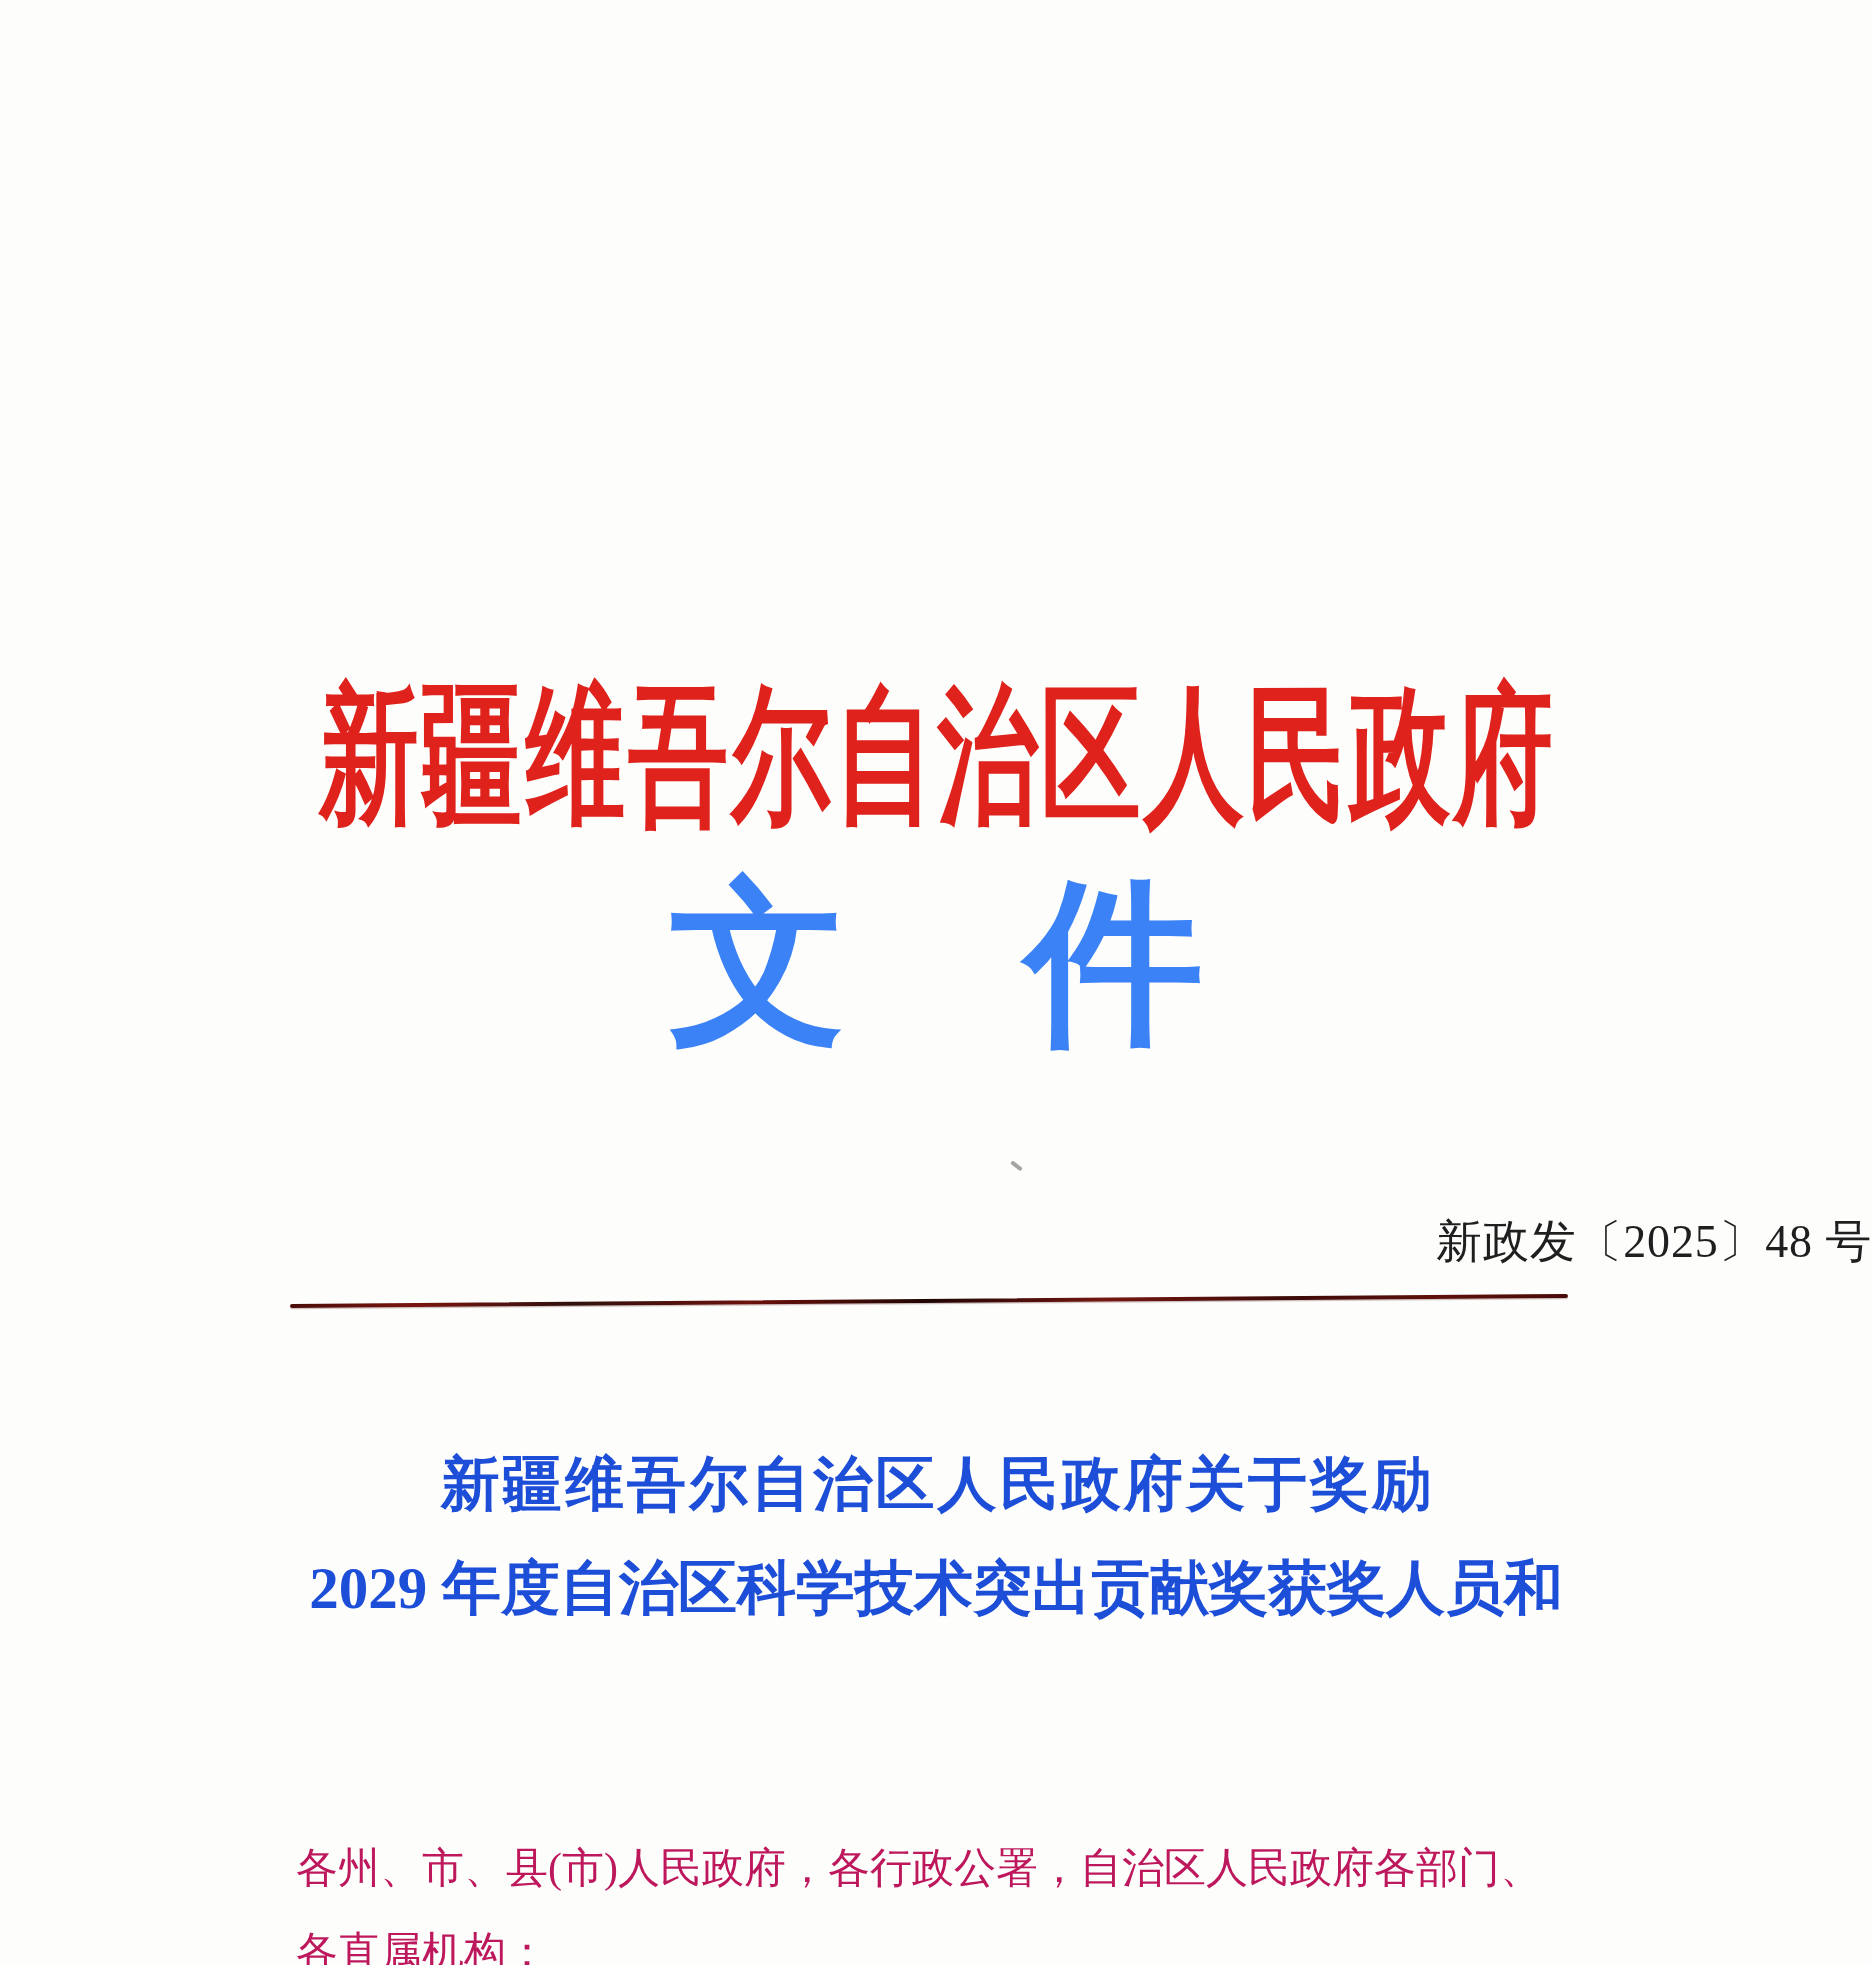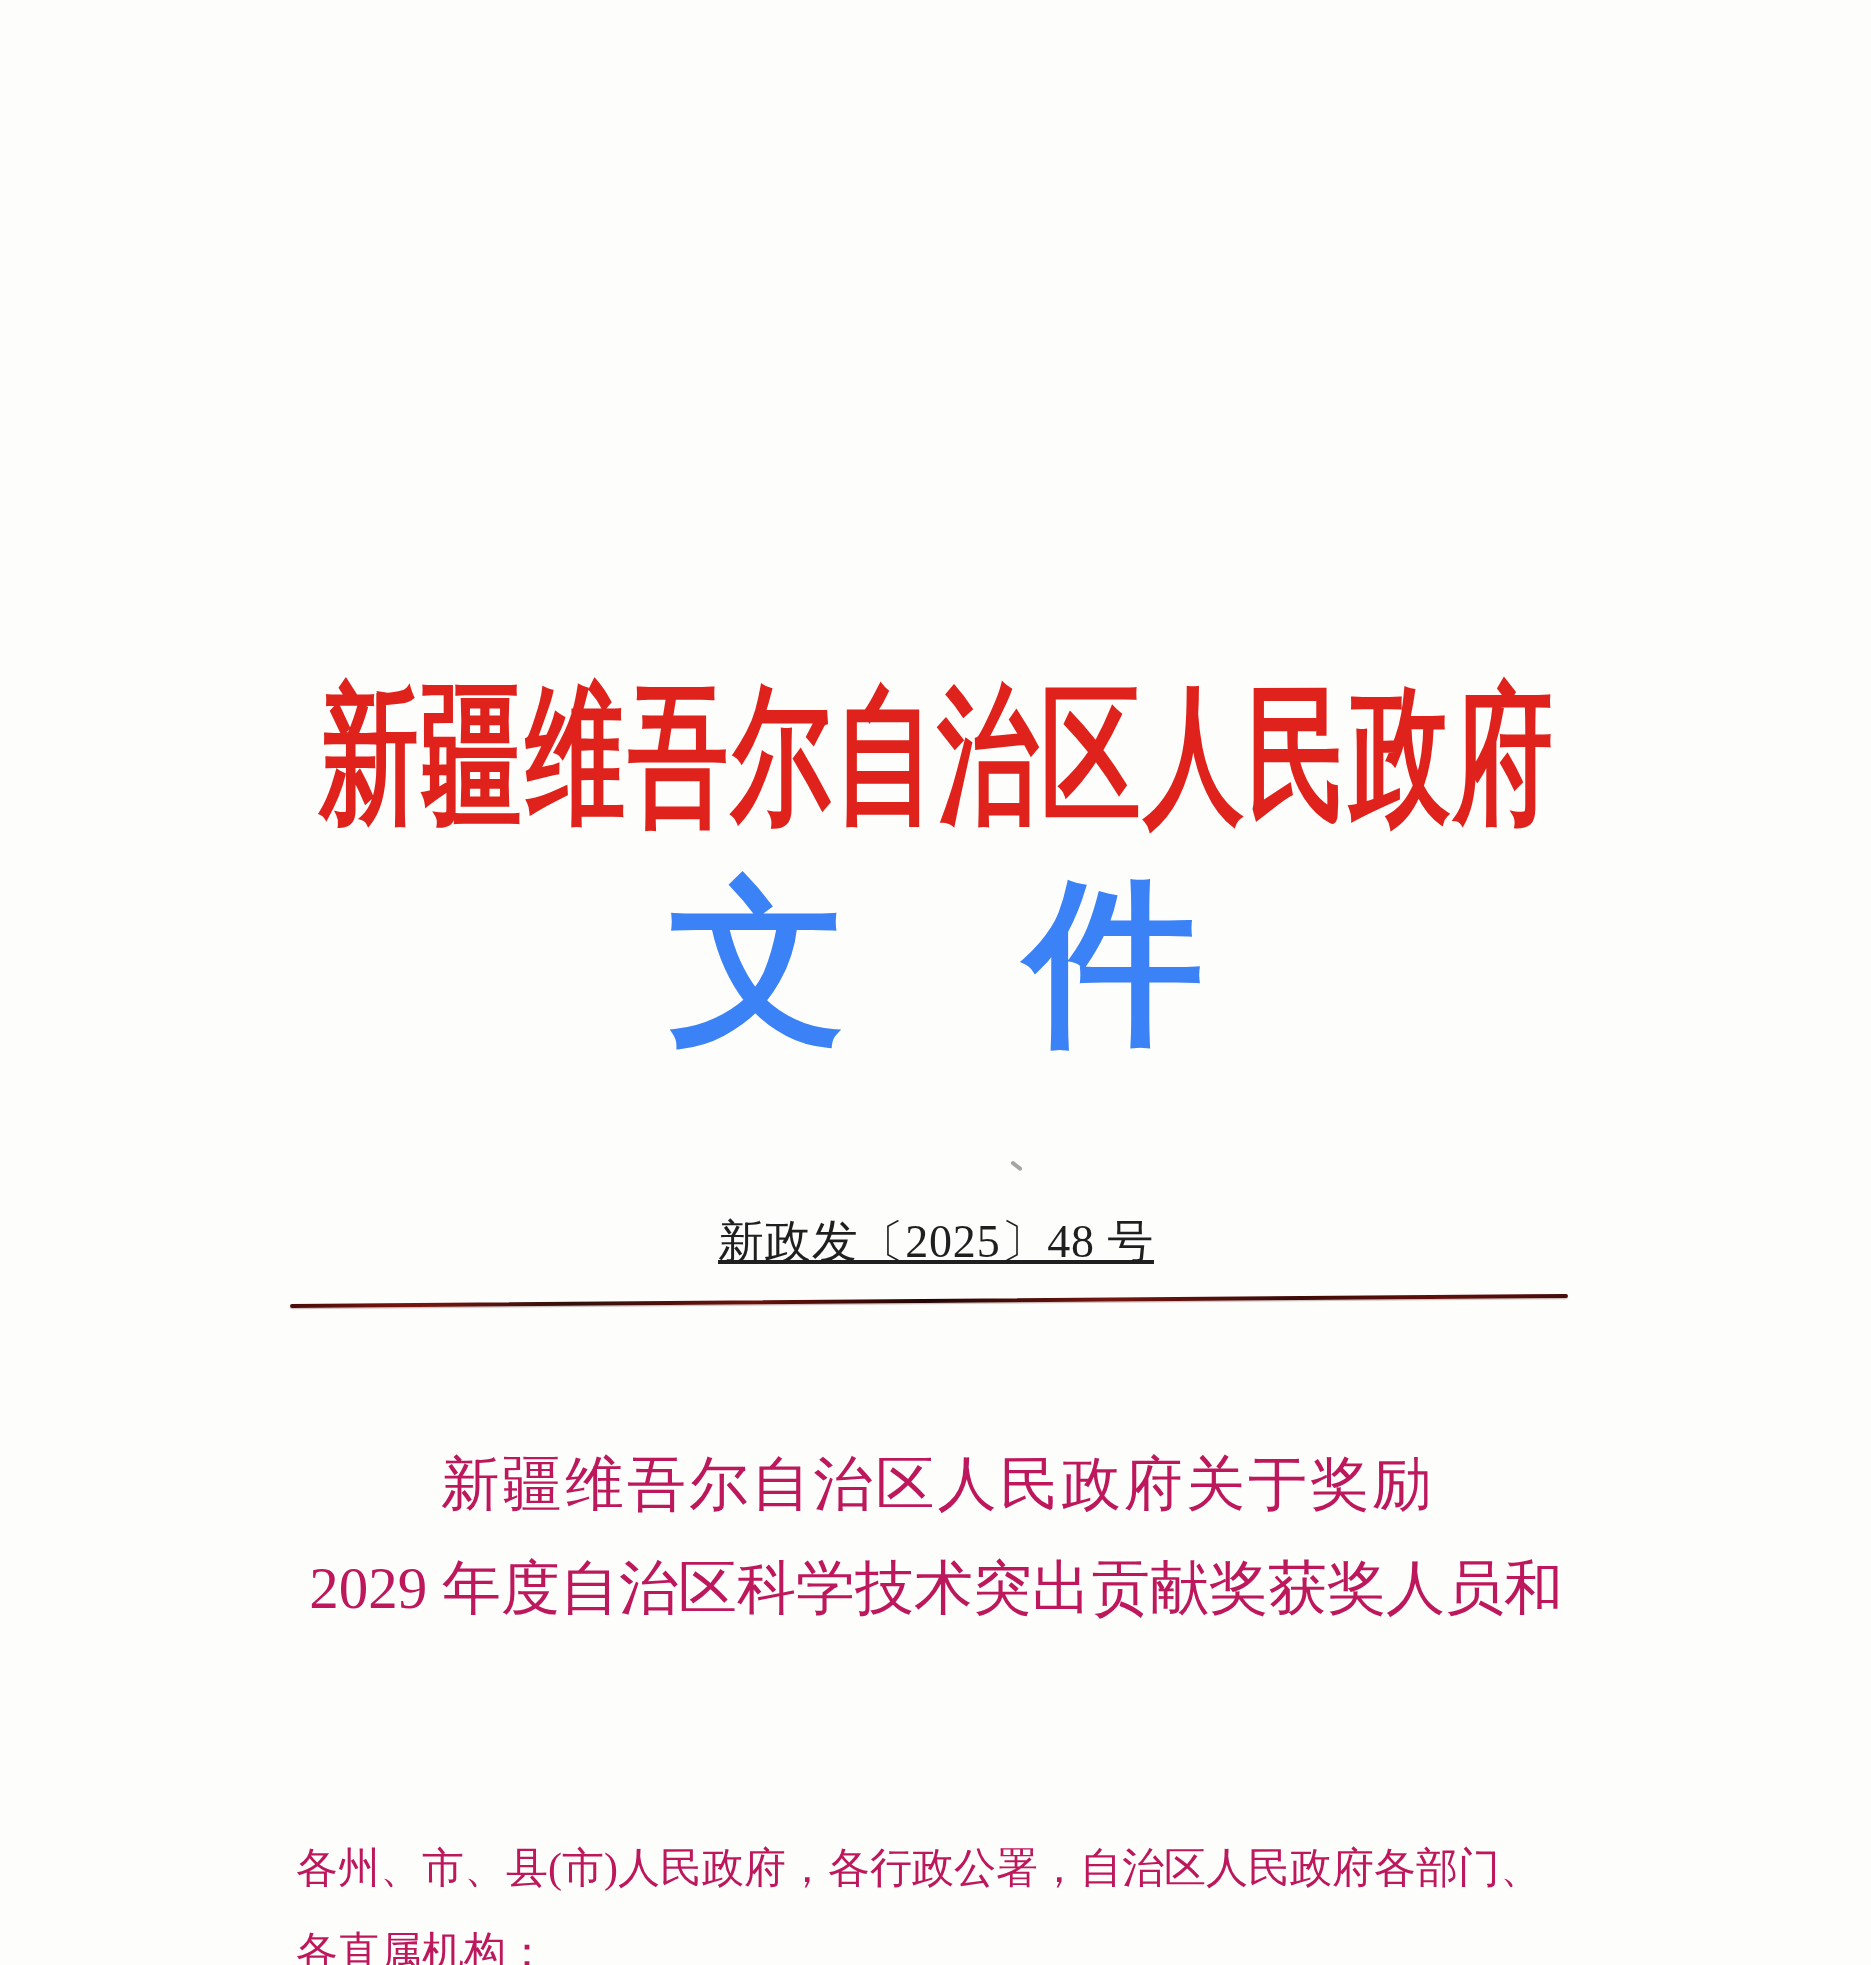--- a/index.html
+++ b/index.html
@@ -40,26 +40,25 @@
     font-size: 178px;
     font-weight: 700;
     color: #3b82f6;
     white-space: nowrap;
   }
   .doc-number {
     position: absolute;
     top: 1211px;
     left: 0;
     width: 100%;
-    text-align: center;
+    text-align: right;
     font-size: 46px;
     letter-spacing: 0.8px;
     color: #1f1f1f;
     white-space: nowrap;
-    text-decoration: underline;
   }
   .red-divider {
     position: absolute;
     top: 1299px;
     left: 290px;
     width: 1278px;
     height: 3.9px;
     border-radius: 2.4px;
     transform: rotate(-0.45deg);
     background: linear-gradient(90deg,
@@ -67,22 +66,22 @@
       #200604 50%, #741610 64%, #3c0b08 78%, #5f100a 90%, #470c08 100%);
     box-shadow: 0 1.2px 0.8px rgba(70, 15, 10, 0.25);
   }
   
   .title-line {
     position: absolute;
     left: 0;
     width: 100%;
     text-align: center;
     font-size: 59px;
-    font-weight: 400;
-    color: #be185d;
+    font-weight: 700;
+    color: #1d4ed8;
     white-space: nowrap;
   }
   .t0 { top: 1445px; letter-spacing: 3.1px; text-indent: 3.1px; }
   .t1 { top: 1549px; letter-spacing: 0; }
   .t2 { top: 1653px; letter-spacing: 0.8px; text-indent: 0.8px; }
   
   .body-line {
     position: absolute;
     left: 296px;
     width: 1262px;

